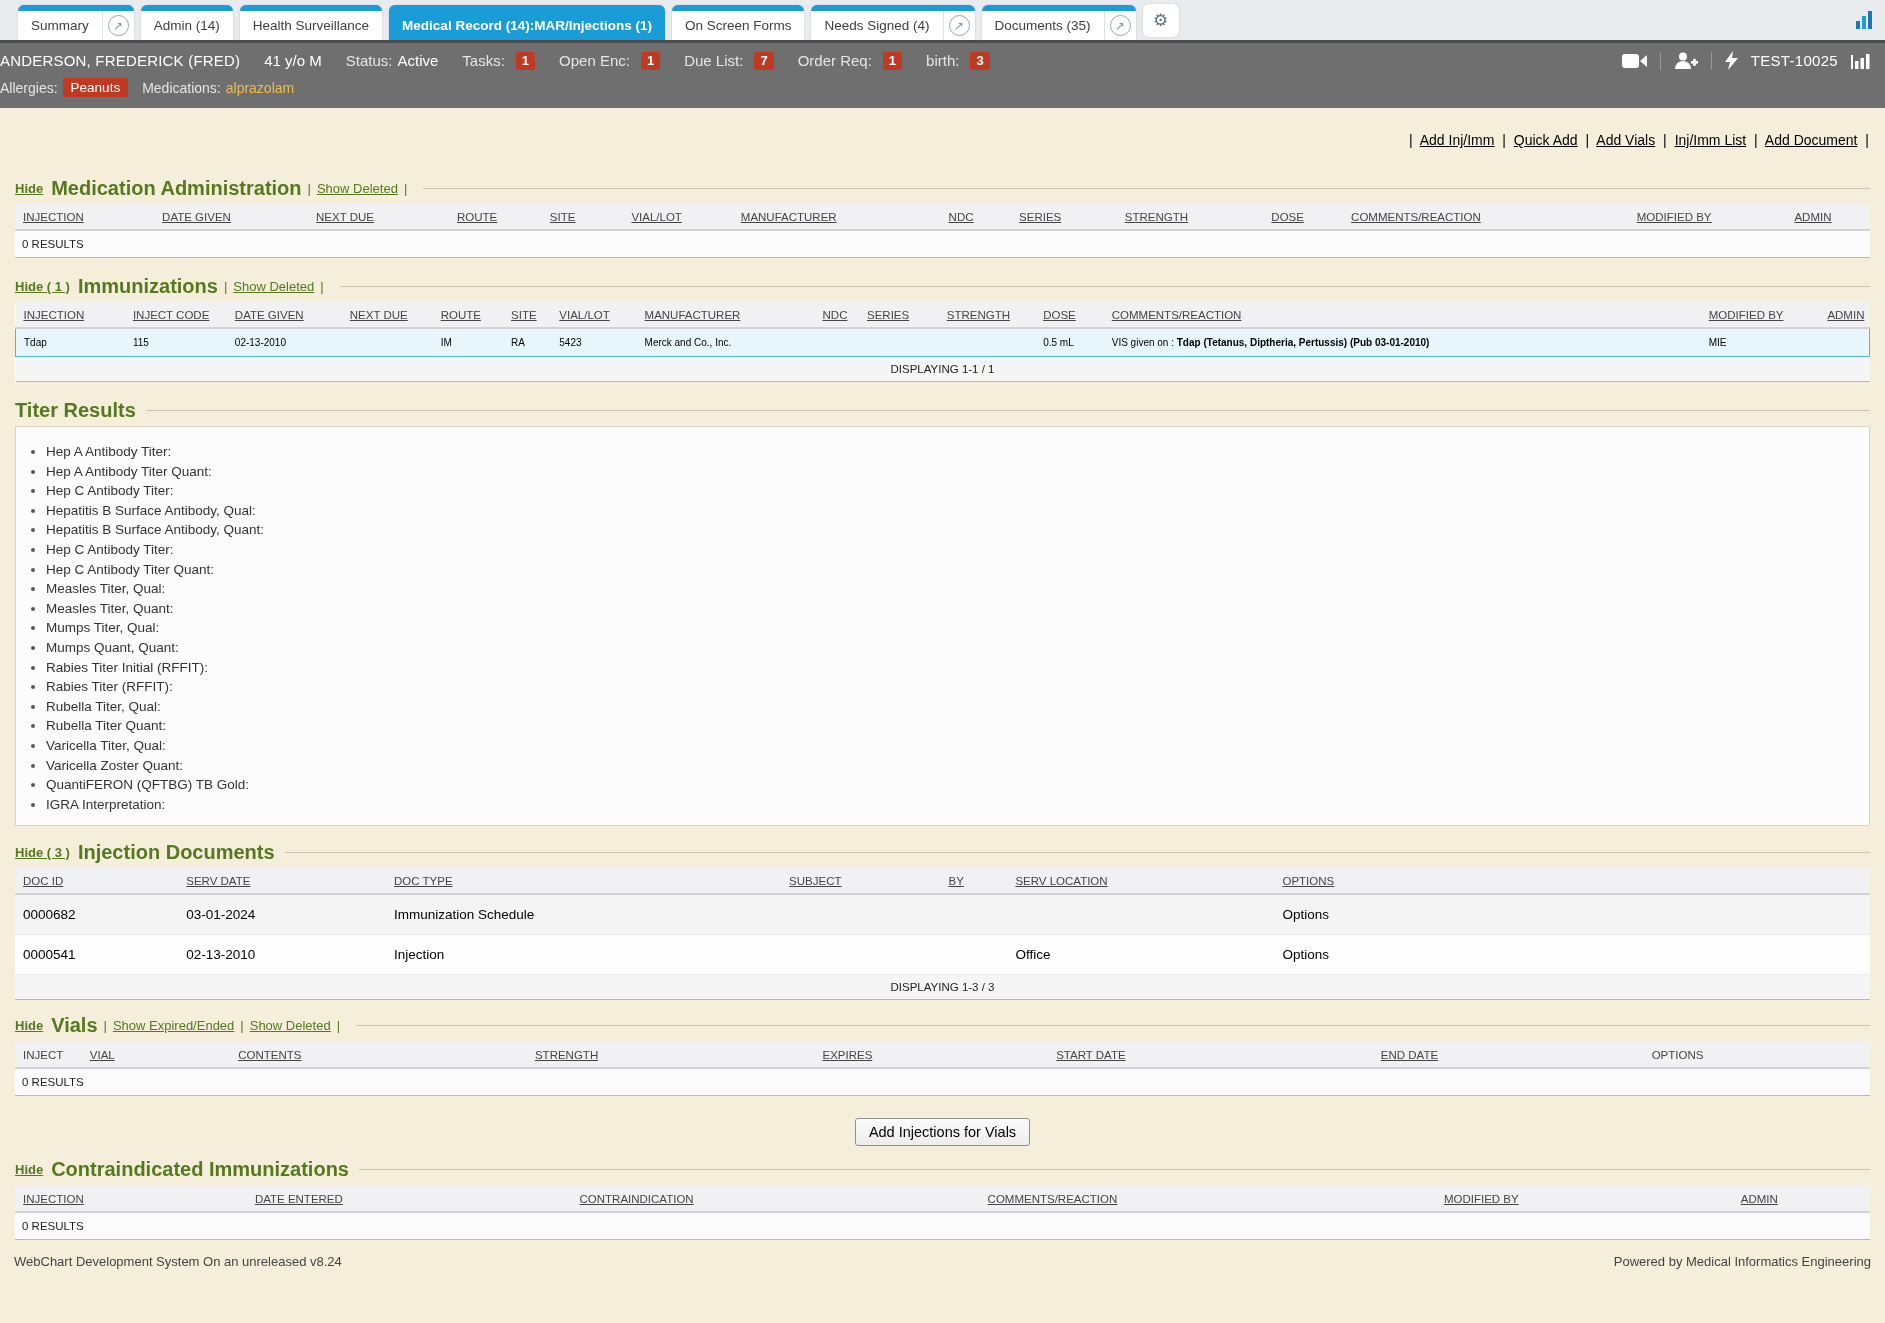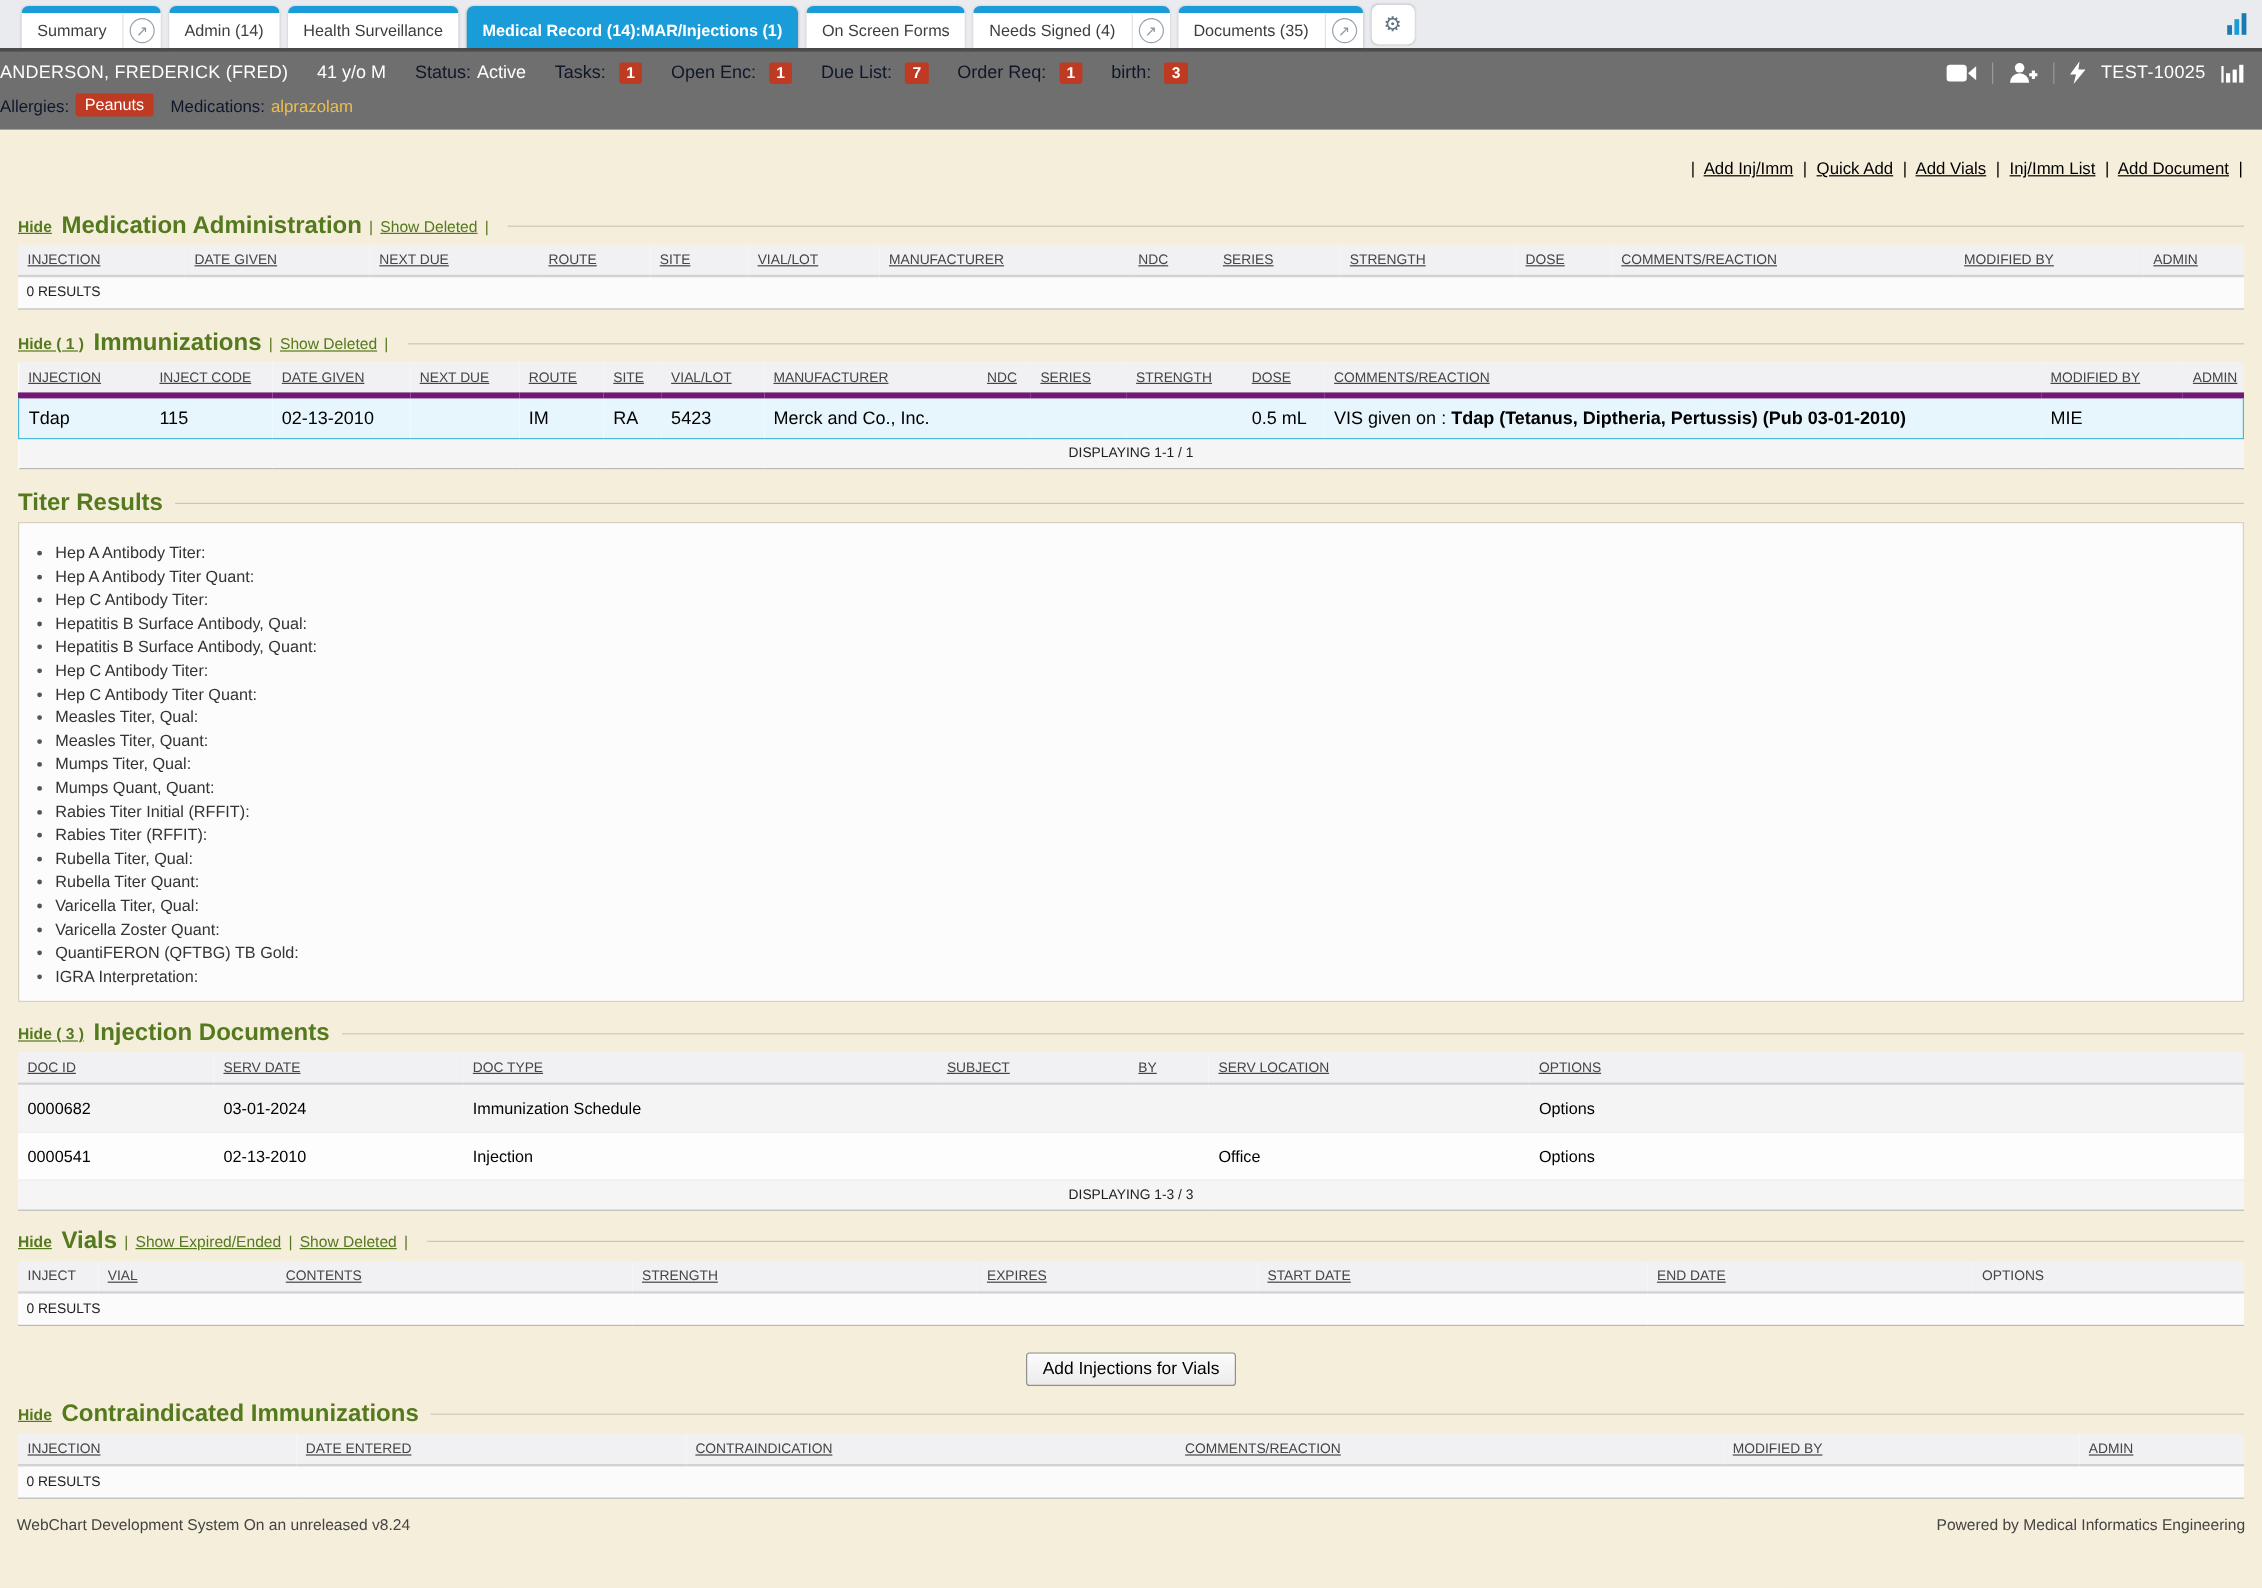--- a/index.html
+++ b/index.html
@@ -48,21 +48,21 @@
   .corner-icon{ position:absolute; right:9px; top:9px; cursor:pointer; }
 
   
   .phead{
     background:#6f6f6f; border-top:3px solid #4c4c4c;
     color:#fff; padding:3px 14px 8px 0;
   }
   .phead .row{ display:flex; align-items:center; }
   .phead .r1{ height:29px; font-size:15px; }
   .phead .r2,.phead .r3{ height:25px; font-size:14px; }
-  .lbl{ color:#0f172a; margin-right:5px;text-align:right; }
+  .lbl{ color:#e5e5e5; margin-right:5px;text-align:right; }
   .val{ color:#fff; }
   .gap14{ margin-left:14px; } .gap24{ margin-left:24px; }
   .badge{
     background:#bf3a22; color:#fff; font-weight:bold; font-size:13px;
     padding:1px 6px; border-radius:2px; line-height:16px; margin-left:6px; cursor:pointer;
   }
   .allergy-badge{
     background:#bf3a22; color:#fff; font-size:13.5px;
     padding:2px 8px; border-radius:2px; cursor:pointer;
   }
@@ -94,22 +94,22 @@
   table.grid thead tr{ background:#f1f1f3; border-bottom:2px solid #d2d2d2; }
   table.grid th{
     font-size:11.5px; color:#454545; font-weight:normal;
     text-decoration:underline; text-align:left;
     padding:7px 8px 6px; white-space:nowrap; overflow:hidden; cursor:pointer;
   }
   table.grid th.nou{ text-decoration:none; cursor:default; }
   .empty-row td{ font-size:11.5px; color:#1e1e1e; padding:7px; }
   .disp-row td{ background:#f5f5f6; text-align:center; font-size:11.5px; color:#1e1e1e; padding:6px; }
   .imm-row td{
-    background:#e7f5fc; border-top:5px solid #701a75; border-bottom:1px solid #49b8dc;
-    font-size:15px; color:#000; padding:8px; white-space:nowrap; overflow:hidden;
+    background:#e7f5fc; border-top:1px solid #701a75; border-bottom:1px solid #49b8dc;
+    font-size:10px; color:#000; padding:8px; white-space:nowrap; overflow:hidden;
   }
   .imm-row td:first-child{ border-left:1px solid #49b8dc; }
   .imm-row td:last-child{ border-right:1px solid #49b8dc; }
   .doc-row td{ font-size:13.5px; color:#000; padding:8px; height:40px; vertical-align:middle; border-bottom:1px solid #ececec; }
   .doc-row.odd{ background:#fdfdfd; }
   .doc-row.even{ background:#f4f4f5; }
   .opt{ cursor:pointer; }
 
   
   .titer-box{ background:#fcfcfc; border:1px solid #d8d2bf; margin-top:2px; padding:15px 0 11px; }

